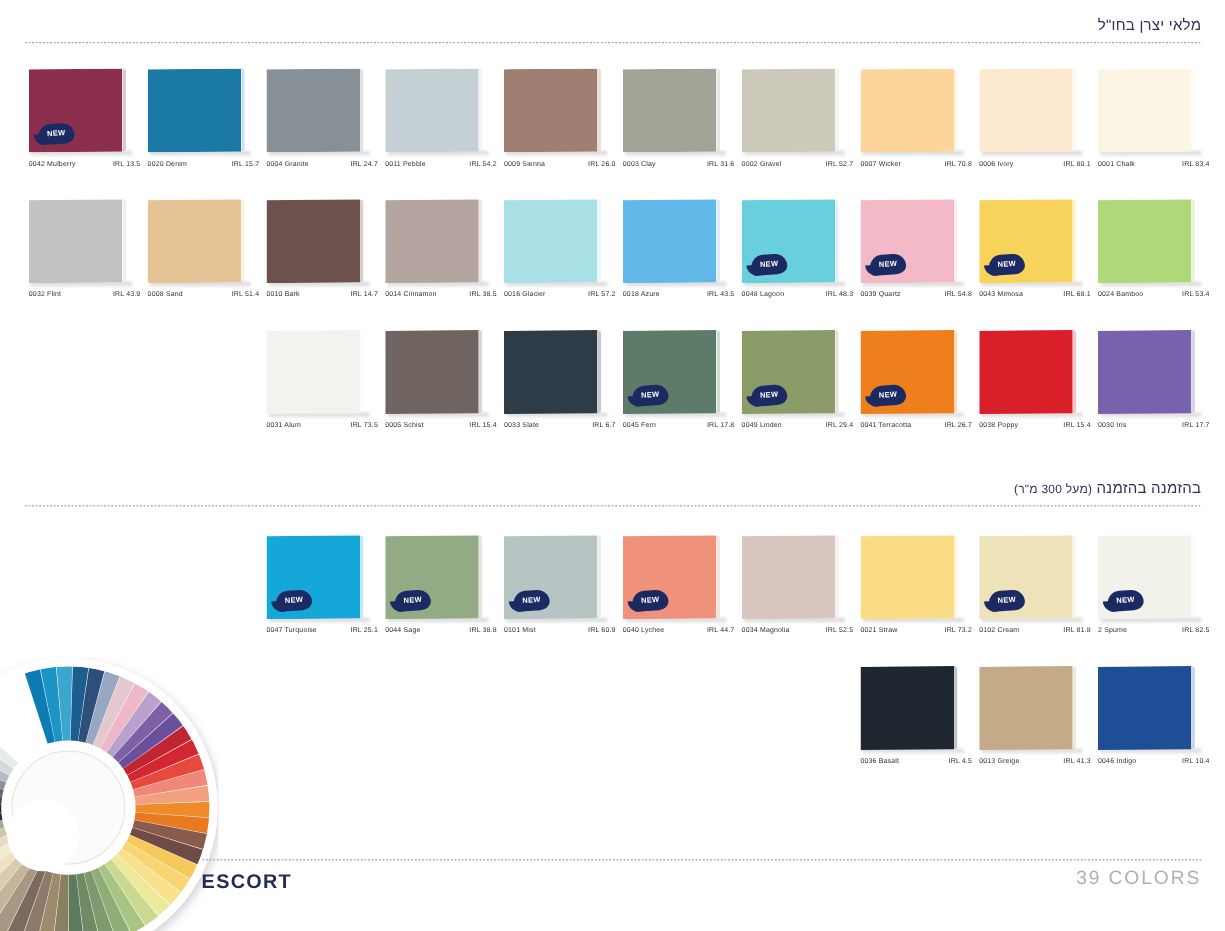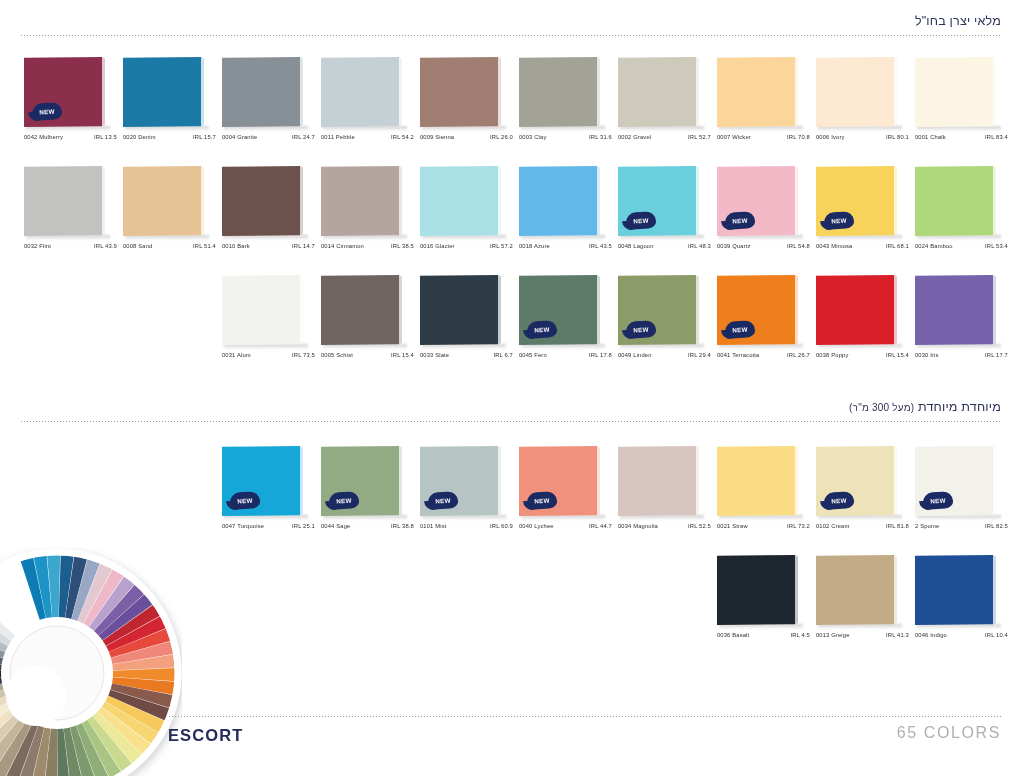--- a/index.html
+++ b/index.html
@@ -182,21 +182,21 @@
 
 <div class="section-head" id="head-stock">
   <span class="head-text">
     <span>מלאי יצרן בחו"ל</span>
   </span>
   <span class="dotrule"></span>
 </div>
 
 <div class="section-head" id="head-special">
   <span class="head-text">
-    <span>מיוחדת מיוחדת</span>
+    <span>בהזמנה בהזמנה</span>
     <span class="sub">(מעל 300 מ"ר)</span>
   </span>
   <span class="dotrule"></span>
 </div>
 
 <div id="grid">
     <div class="row" style="top: 57px; left: 24px;">
       <div class="cell">
         <div class="chip-wrap">
           <div class="chip-shadow"></div>
@@ -743,13 +743,13 @@
       <circle cx="125" cy="125" r="121" fill="none" stroke="#ffffff" stroke-width="7"></circle>
       <circle cx="125" cy="125" r="56" fill="#ffffff"></circle>
       <circle cx="125" cy="125" r="47" fill="#fbfbfb" stroke="#e6e6e6" stroke-width="1"></circle>
       <circle cx="104" cy="148" r="30" fill="#ffffff"></circle>
     </g>
   </svg>
 </div>
 
 <span class="dotrule" id="footer-rule"></span>
 <div id="brand">ESCORT</div>
-<div id="colorcount">65 COLORS</div>
+<div id="colorcount">39 COLORS</div>
 
 </body></html>

